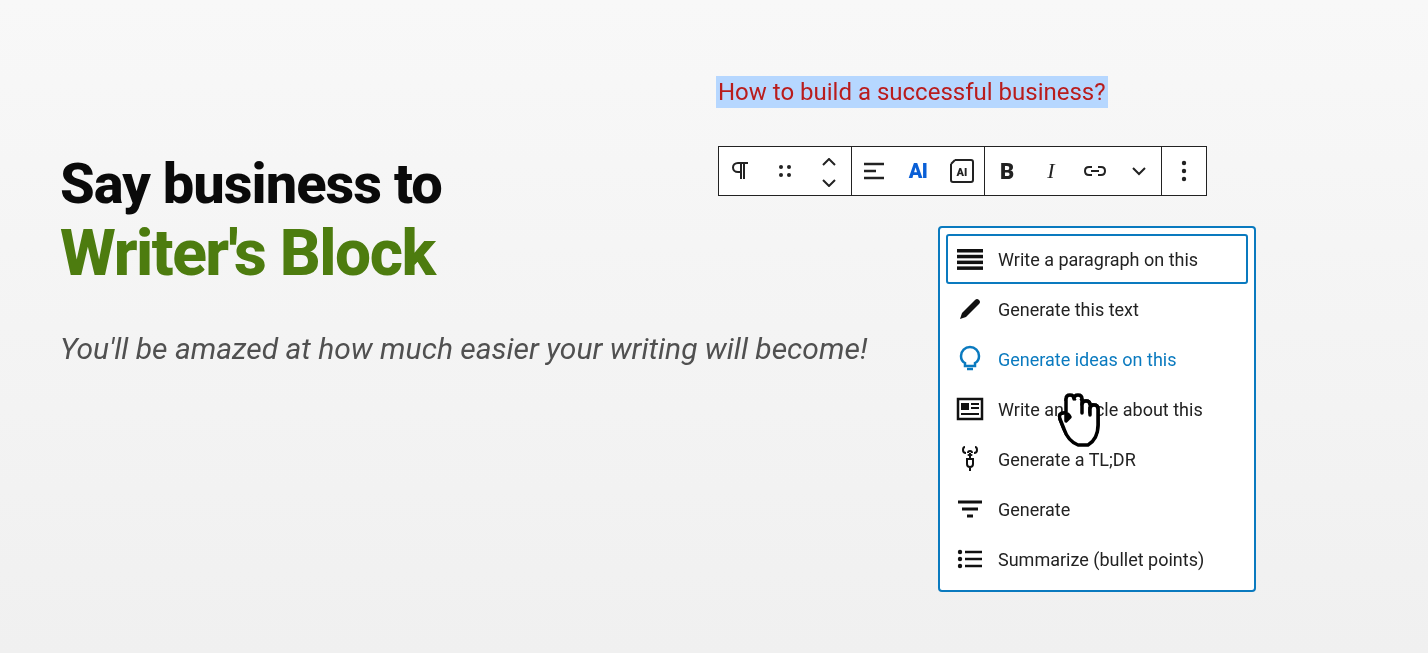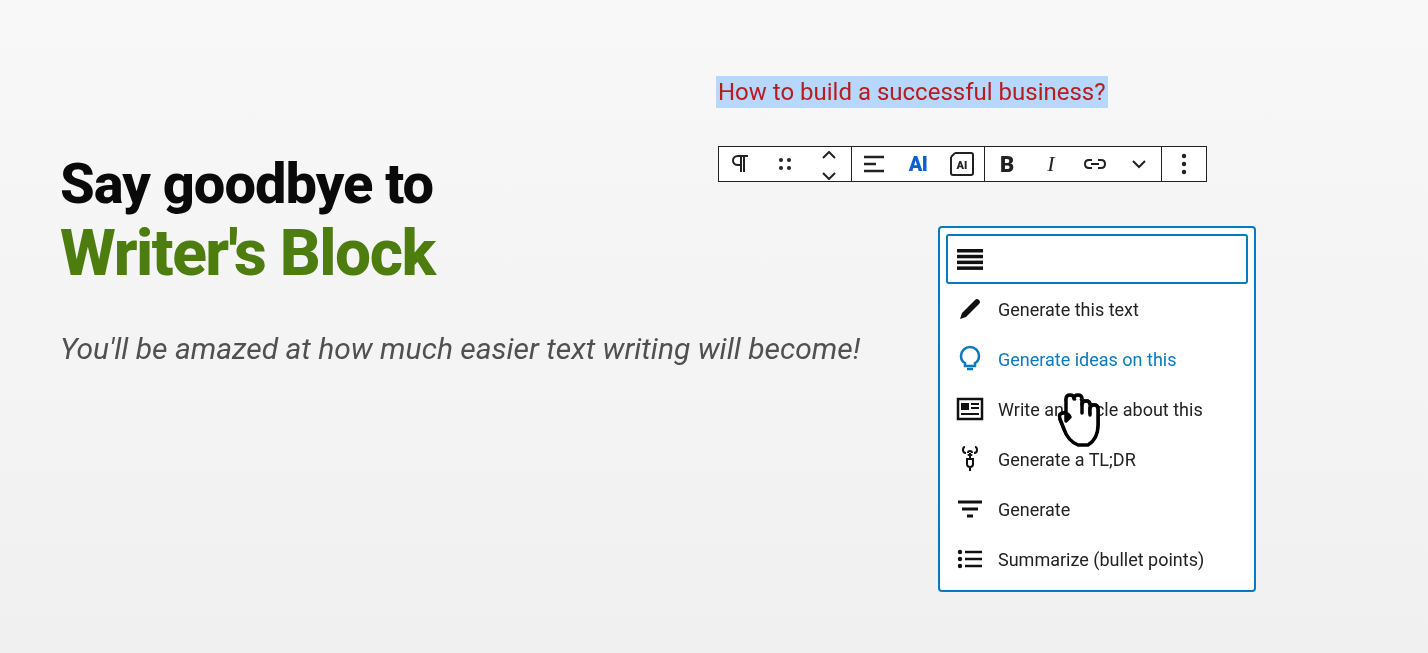--- a/index.html
+++ b/index.html
@@ -54,21 +54,21 @@
     .toolbar {
       position: absolute;
       left: 718px;
       top: 146px;
       display: flex;
       background: #fff;
     }
     .toolbar-group {
       display: flex;
       border: 1px solid #222;
-      height: 36px;
+      height: 50px;
       align-items: center;
       margin-right: -1px;
     }
     .toolbar-btn {
       width: 44px;
       height: 48px;
       display: flex;
       align-items: center;
       justify-content: center;
       cursor: pointer;
@@ -132,23 +132,23 @@
       align-items: center;
       justify-content: center;
       gap: 1px;
       cursor: pointer;
     }
   </style>
 </head>
 <body>
 
 <div class="left-content">
-  <div class="heading-line1">Say goodbye to</div>
+  <div class="heading-line1">Say business to</div>
   <div class="heading-line2">Writer's Block</div>
-  <div class="subheading">You'll be amazed at how much easier text writing will become!</div>
+  <div class="subheading">You'll be amazed at how much easier your writing will become!</div>
 </div>
 
 <div class="editor-area">
   <span class="highlighted-text">How to build a successful business?</span>
 </div>
 
 <div class="toolbar">
   <div class="toolbar-group">
     <div class="toolbar-btn">
       <span>
@@ -245,20 +245,21 @@
 
   <div class="menu-item highlighted">
     <div class="menu-icon">
       <svg width="28" height="22" viewBox="0 0 28 22">
           <rect x="1" y="1" width="26" height="3.5" fill="#111"></rect>
           <rect x="1" y="6.8" width="26" height="3.5" fill="#111"></rect>
           <rect x="1" y="12.6" width="26" height="3.5" fill="#111"></rect>
           <rect x="1" y="18.4" width="26" height="3.5" fill="#111"></rect>
         </svg>
     </div>
+    <span class="menu-label">Write a paragraph on this</span>
   </div>
 
   <div class="menu-item">
     <div class="menu-icon">
       <svg width="26" height="26" viewBox="0 0 26 26">
           <path d="M3 23 L5 17 L18 4 Q20 2 22 4 Q24 6 22 8 L9 21 Z" fill="#111"></path>
         </svg>
     </div>
     <span class="menu-label">Generate this text</span>
   </div>

